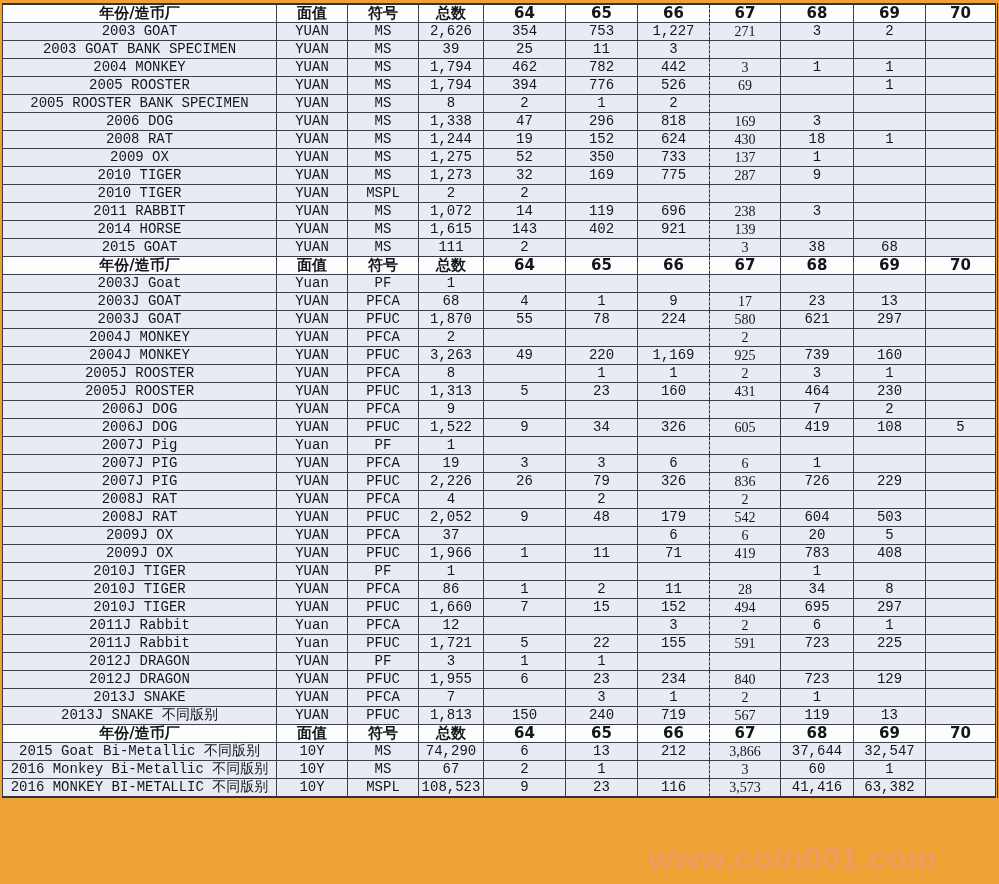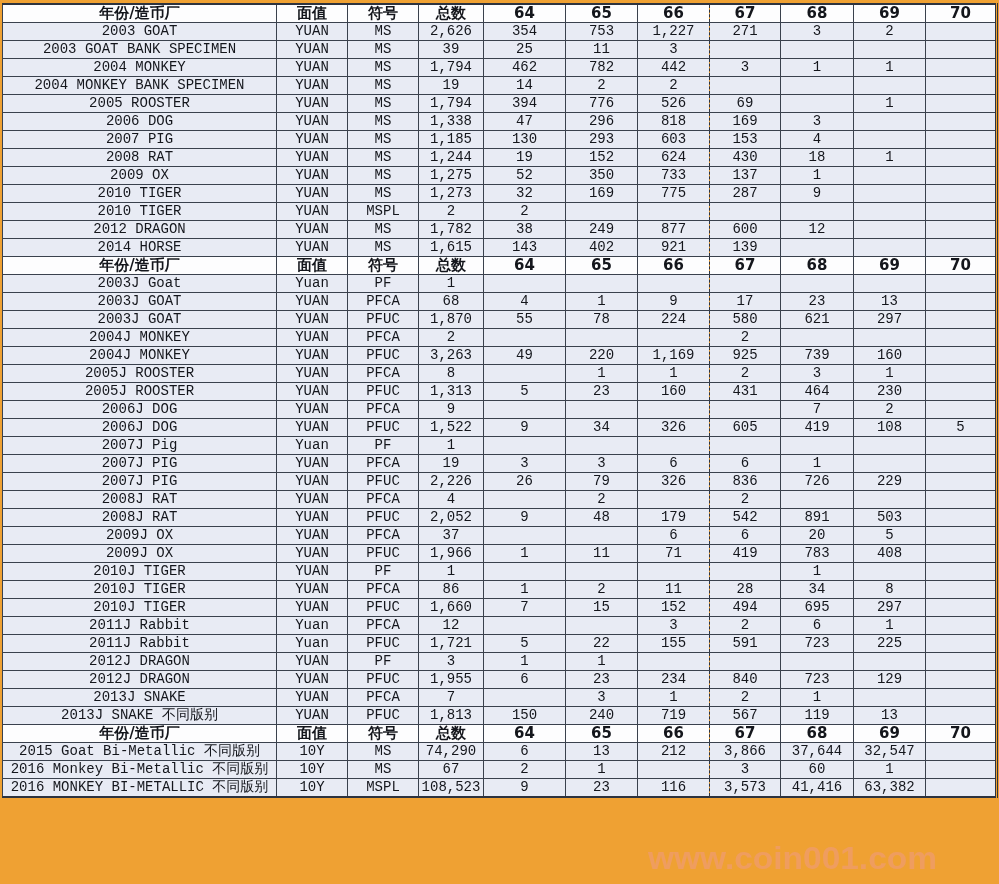--- a/index.html
+++ b/index.html
@@ -40,21 +40,21 @@
   }
   tr.header-row td {
     background: #fdfdfe;
     font-weight: bold;
     font-size: 15px;
     font-family: "DejaVu Sans", "Liberation Sans", sans-serif;
     margin-top: 23px;
   }
   
   td.c6 { border-right: 1px dashed #2d333f; }
-  td.c7 { border-left: 1px dashed #2d333f; }
+  td.c7 { border-left: 1px dashed #2d333f; font-family: Liberation Serif, serif; }
 
   col.c0  { width: 274px; }
   col.c1  { width: 71px; }
   col.c2  { width: 71px; }
   col.c3  { width: 65px; }
   col.c4  { width: 82px; }
   col.c5  { width: 72px; }
   col.c6  { width: 72px; }
   col.c7  { width: 71px; }
   col.c8  { width: 73px; }
@@ -143,68 +143,55 @@
           <td class="c3">1,794</td>
           <td class="c4">462</td>
           <td class="c5">782</td>
           <td class="c6">442</td>
           <td class="c7">3</td>
           <td class="c8">1</td>
           <td class="c9">1</td>
           <td class="c10"></td>
         </tr>
         <tr class="data-row">
-          <td class="c0">2004 MONKEY BANK SPECIMEN</td>
-          <td class="c1">YUAN</td>
-          <td class="c2">MS</td>
-          <td class="c3">19</td>
-          <td class="c4">14</td>
-          <td class="c5">2</td>
-          <td class="c6">2</td>
-          <td class="c7"></td>
-          <td class="c8"></td>
-          <td class="c9"></td>
-          <td class="c10"></td>
-        </tr>
-        <tr class="data-row">
           <td class="c0">2005 ROOSTER</td>
           <td class="c1">YUAN</td>
           <td class="c2">MS</td>
           <td class="c3">1,794</td>
           <td class="c4">394</td>
           <td class="c5">776</td>
           <td class="c6">526</td>
           <td class="c7">69</td>
           <td class="c8"></td>
           <td class="c9">1</td>
+          <td class="c10"></td>
+        </tr>
+        <tr class="data-row">
+          <td class="c0">2005 ROOSTER BANK SPECIMEN</td>
+          <td class="c1">YUAN</td>
+          <td class="c2">MS</td>
+          <td class="c3">8</td>
+          <td class="c4">2</td>
+          <td class="c5">1</td>
+          <td class="c6">2</td>
+          <td class="c7"></td>
+          <td class="c8"></td>
+          <td class="c9"></td>
           <td class="c10"></td>
         </tr>
         <tr class="data-row">
           <td class="c0">2006 DOG</td>
           <td class="c1">YUAN</td>
           <td class="c2">MS</td>
           <td class="c3">1,338</td>
           <td class="c4">47</td>
           <td class="c5">296</td>
           <td class="c6">818</td>
           <td class="c7">169</td>
           <td class="c8">3</td>
-          <td class="c9"></td>
-          <td class="c10"></td>
-        </tr>
-        <tr class="data-row">
-          <td class="c0">2007 PIG</td>
-          <td class="c1">YUAN</td>
-          <td class="c2">MS</td>
-          <td class="c3">1,185</td>
-          <td class="c4">130</td>
-          <td class="c5">293</td>
-          <td class="c6">603</td>
-          <td class="c7">153</td>
-          <td class="c8">4</td>
           <td class="c9"></td>
           <td class="c10"></td>
         </tr>
         <tr class="data-row">
           <td class="c0">2008 RAT</td>
           <td class="c1">YUAN</td>
           <td class="c2">MS</td>
           <td class="c3">1,244</td>
           <td class="c4">19</td>
           <td class="c5">152</td>
@@ -247,43 +234,56 @@
           <td class="c3">2</td>
           <td class="c4">2</td>
           <td class="c5"></td>
           <td class="c6"></td>
           <td class="c7"></td>
           <td class="c8"></td>
           <td class="c9"></td>
           <td class="c10"></td>
         </tr>
         <tr class="data-row">
-          <td class="c0">2012 DRAGON</td>
-          <td class="c1">YUAN</td>
-          <td class="c2">MS</td>
-          <td class="c3">1,782</td>
-          <td class="c4">38</td>
-          <td class="c5">249</td>
-          <td class="c6">877</td>
-          <td class="c7">600</td>
-          <td class="c8">12</td>
+          <td class="c0">2011 RABBIT</td>
+          <td class="c1">YUAN</td>
+          <td class="c2">MS</td>
+          <td class="c3">1,072</td>
+          <td class="c4">14</td>
+          <td class="c5">119</td>
+          <td class="c6">696</td>
+          <td class="c7">238</td>
+          <td class="c8">3</td>
           <td class="c9"></td>
           <td class="c10"></td>
         </tr>
         <tr class="data-row">
           <td class="c0">2014 HORSE</td>
           <td class="c1">YUAN</td>
           <td class="c2">MS</td>
           <td class="c3">1,615</td>
           <td class="c4">143</td>
           <td class="c5">402</td>
           <td class="c6">921</td>
           <td class="c7">139</td>
           <td class="c8"></td>
           <td class="c9"></td>
+          <td class="c10"></td>
+        </tr>
+        <tr class="data-row">
+          <td class="c0">2015 GOAT</td>
+          <td class="c1">YUAN</td>
+          <td class="c2">MS</td>
+          <td class="c3">111</td>
+          <td class="c4">2</td>
+          <td class="c5"></td>
+          <td class="c6"></td>
+          <td class="c7">3</td>
+          <td class="c8">38</td>
+          <td class="c9">68</td>
           <td class="c10"></td>
         </tr>
         <tr class="header-row">
           <td class="c0">年份/造币厂</td>
           <td class="c1">面值</td>
           <td class="c2">符号</td>
           <td class="c3">总数</td>
           <td class="c4">64</td>
           <td class="c5">65</td>
           <td class="c6">66</td>
@@ -463,21 +463,21 @@
         </tr>
         <tr class="data-row">
           <td class="c0">2008J RAT</td>
           <td class="c1">YUAN</td>
           <td class="c2">PFUC</td>
           <td class="c3">2,052</td>
           <td class="c4">9</td>
           <td class="c5">48</td>
           <td class="c6">179</td>
           <td class="c7">542</td>
-          <td class="c8">891</td>
+          <td class="c8">604</td>
           <td class="c9">503</td>
           <td class="c10"></td>
         </tr>
         <tr class="data-row">
           <td class="c0">2009J OX</td>
           <td class="c1">YUAN</td>
           <td class="c2">PFCA</td>
           <td class="c3">37</td>
           <td class="c4"></td>
           <td class="c5"></td>

